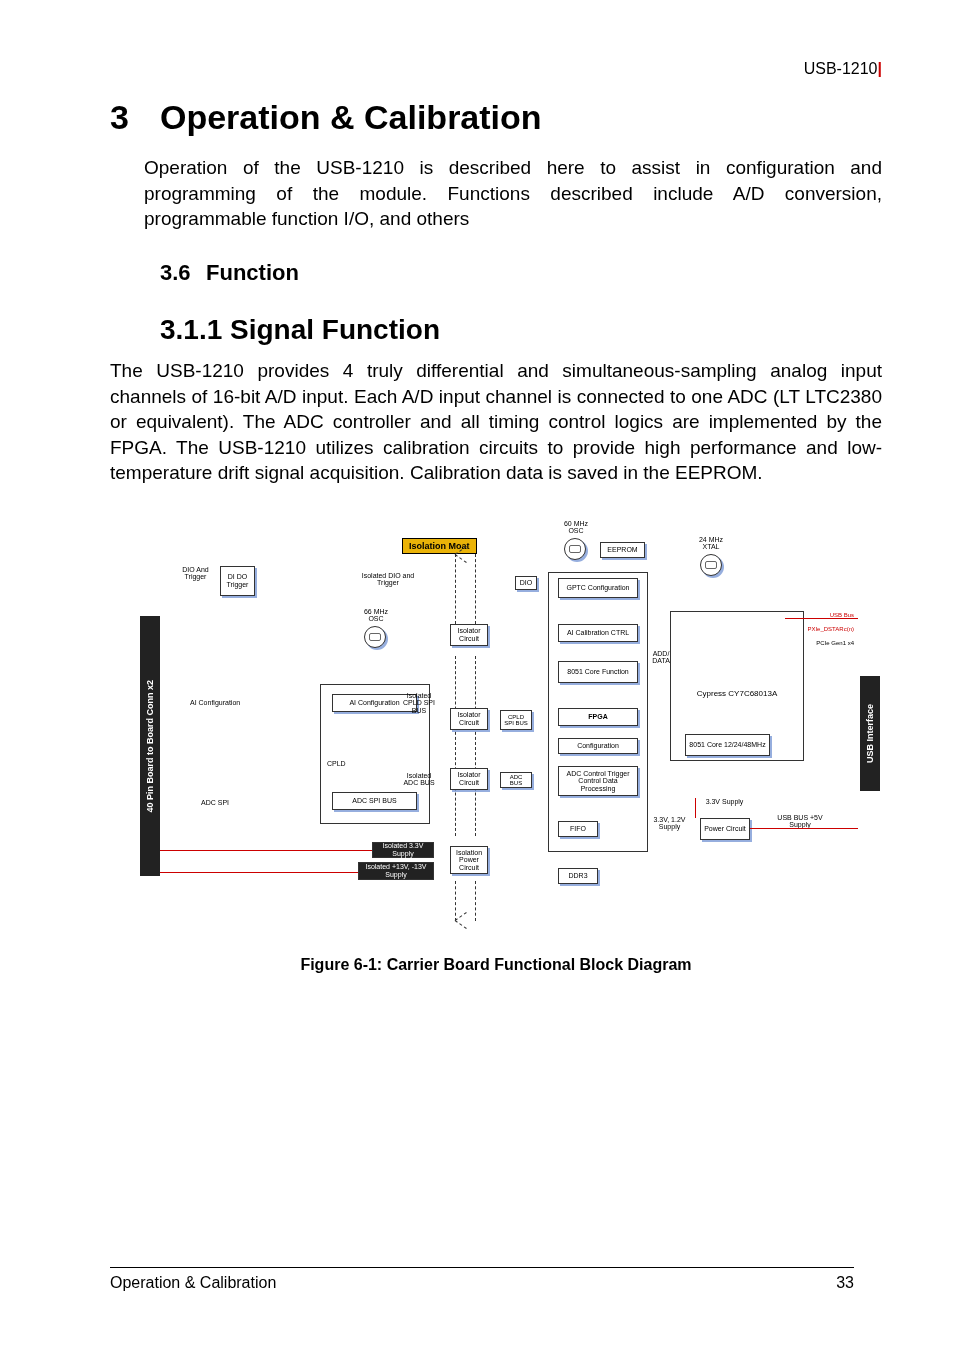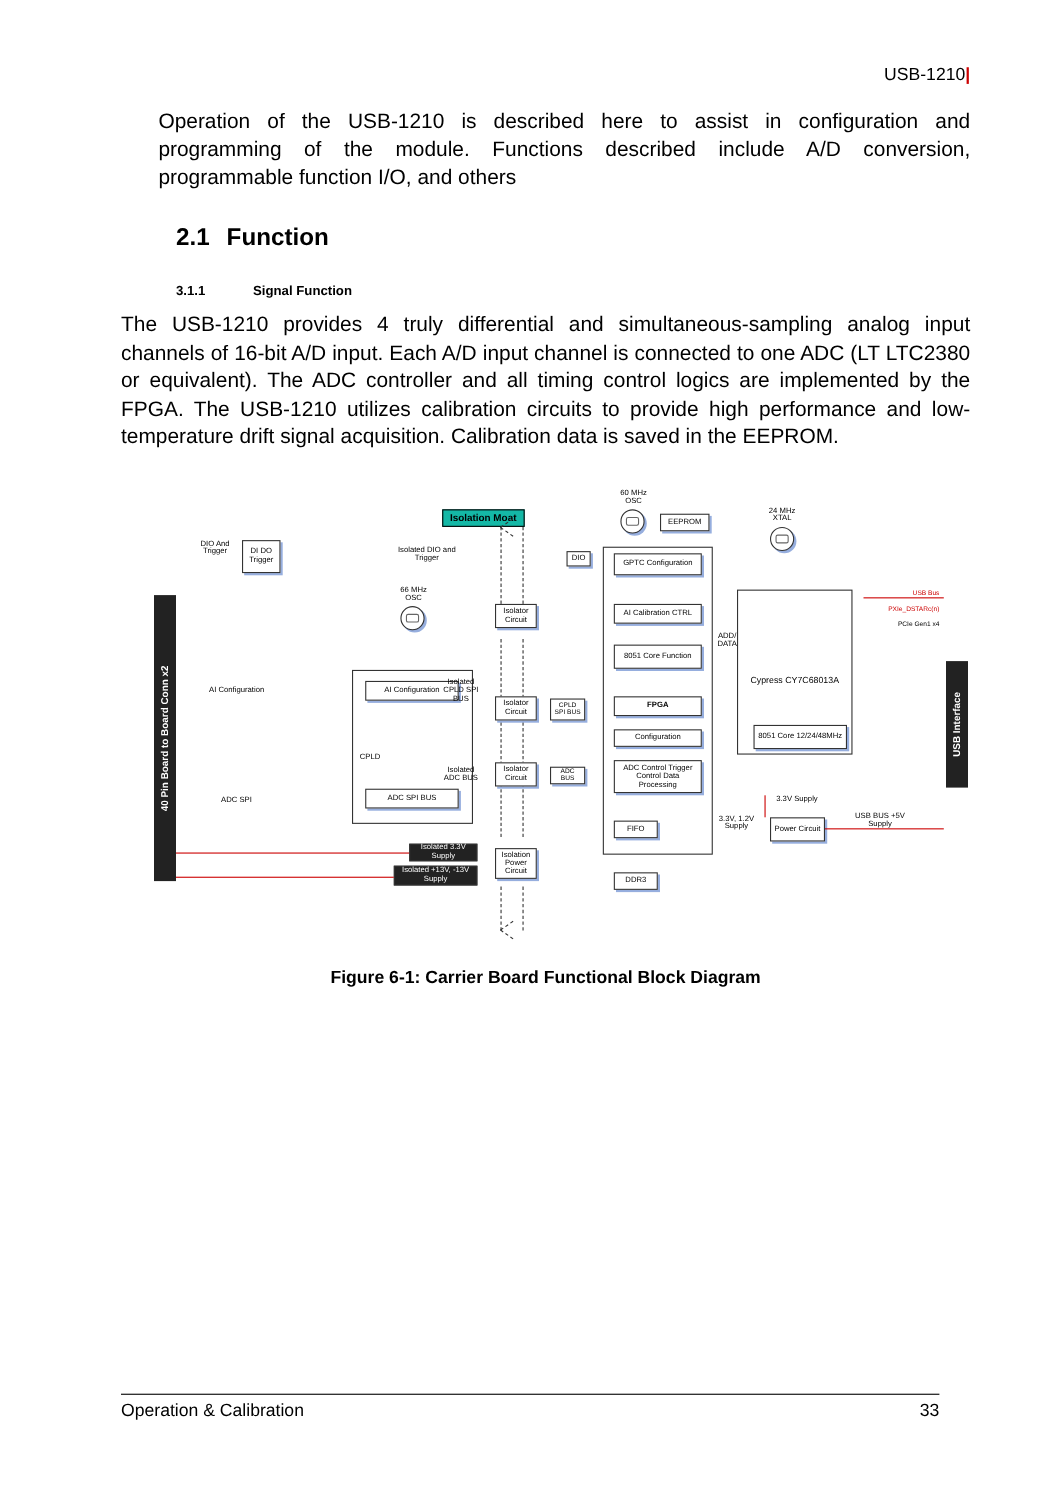--- a/index.html
+++ b/index.html
@@ -34,21 +34,21 @@
     margin-bottom: 28px;
   }
   .section-title {
     font-size: 22px;
     font-weight: bold;
     margin-left: 50px;
     margin-bottom: 28px;
   }
   .section-no { display:inline-block; width:46px; }
   .subsection-title {
-    font-size: 12px;
+    font-size: 28px;
     font-weight: bold;
     margin-left: 50px;
     margin-bottom: 12px;
   }
   .subsection-no { display:inline-block; width:70px; }
   .body-text {
     font-size: 19px;
     text-align: justify;
     line-height: 1.35;
     margin-bottom: 30px;
@@ -92,21 +92,21 @@
   }
   .label {
     position: absolute;
     text-align: center;
     line-height: 1.05;
   }
   .iso-moat {
     position: absolute;
     border: 1px solid #000;
     font-weight: bold;
-    background: #14b8a6;
+    background: #eab308;
     text-align: center;
     font-size: 9px;
     padding: 2px 6px;
   }
   .osc {
     position: absolute;
     width: 22px; height: 22px;
     border: 1px solid #333;
     border-radius: 50%;
     background: #fff;
@@ -152,25 +152,28 @@
   .moat-open::after { left:-10px; top:0; transform:rotate(35deg); transform-origin:left;}
 </style>
 </head>
 <body>
 
 <div class="page">
   <div class="header-right">
     <span>USB-1210</span><span class="red">|</span>
   </div>
 
+  <h1 class="chapter-title">
+    <span class="chapter-no">3</span><span>Operation &amp; Calibration</span>
+  </h1>
 
   <p class="intro">Operation of the USB-1210 is described here to assist in configuration and programming of the module. Functions described include A/D conversion, programmable function I/O, and others</p>
 
   <h2 class="section-title">
-    <span class="section-no">2.1</span><span>Function</span>
+    <span class="section-no">3.6</span><span>Function</span>
   </h2>
 
   <h3 class="subsection-title">
     <span class="subsection-no">3.1.1</span><span>Signal Function</span>
   </h3>
 
   <p class="body-text">The USB-1210 provides 4 truly differential and simultaneous-sampling analog input channels of 16-bit A/D input. Each A/D input channel is connected to one ADC (LT LTC2380 or equivalent). The ADC controller and all timing control logics are implemented by the FPGA. The USB-1210 utilizes calibration circuits to provide high performance and low-temperature drift signal acquisition. Calibration data is saved in the EEPROM.</p>
 
   <div class="diagram">
 
@@ -236,21 +239,21 @@
     <div class="block" style="left:418px; top:62px;  width:80px; height:20px;">GPTC Configuration</div>
     <div class="block" style="left:418px; top:108px; width:80px; height:18px;">AI Calibration CTRL</div>
     <div class="block" style="left:418px; top:145px; width:80px; height:22px;">8051 Core Function</div>
     <div class="block" style="left:418px; top:192px; width:80px; height:18px; font-weight:bold;">FPGA</div>
     <div class="block" style="left:418px; top:222px; width:80px; height:16px;">Configuration</div>
     <div class="block" style="left:418px; top:250px; width:80px; height:30px;">ADC Control Trigger Control Data Processing</div>
     <div class="block" style="left:418px; top:305px; width:40px; height:16px;">FIFO</div>
 
     <div class="block" style="left:418px; top:352px; width:40px; height:16px;">DDR3</div>
 
-    <div class="block" style="left:530px; top:95px; width:105px; height:150px; background:transparent; box-shadow:none; align-items:flex-start; padding-top:78px; font-size:8px;">
+    <div class="block" style="left:530px; top:95px; width:134px; height:150px; background:transparent; box-shadow:none; align-items:flex-start; padding-top:78px; font-size:8px;">
         <span style="white-space:pre-line;">Cypress CY7C68013A</span>
       </div>
     <div class="block" style="left:545px; top:218px; width:85px; height:22px;">8051 Core 12/24/48MHz</div>
     <div class="label" style="left:509px; top:134px; width:24px;">ADD/ DATA</div>
 
     <div class="label" style="left:512px; top:300px; width:35px;">3.3V, 1.2V Supply</div>
     <div class="label" style="left:562px; top:282px; width:45px;">3.3V Supply</div>
     <div class="block" style="left:560px; top:302px; width:50px; height:22px;">Power Circuit</div>
     <div class="label" style="left:636px; top:298px; width:48px;">USB BUS +5V Supply</div>
 

